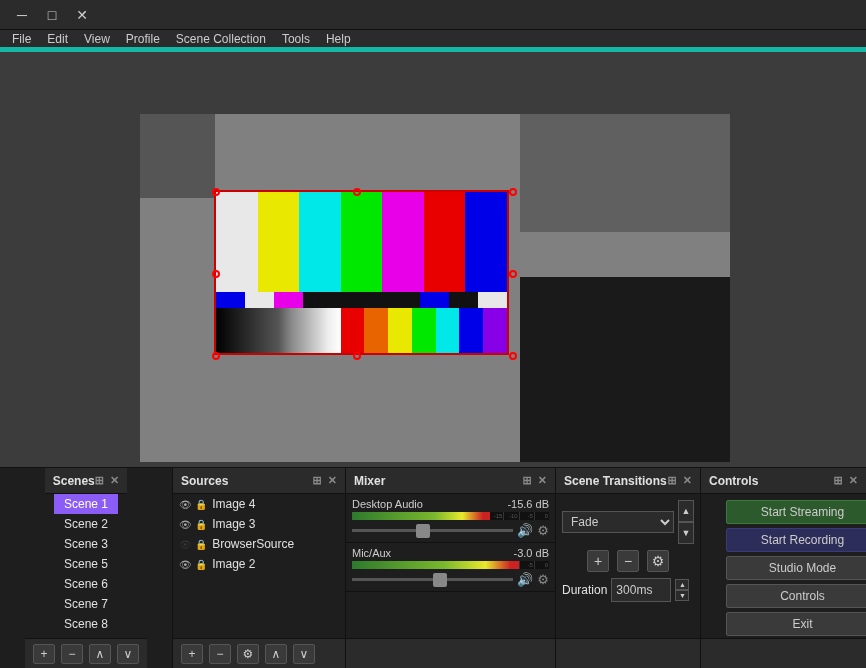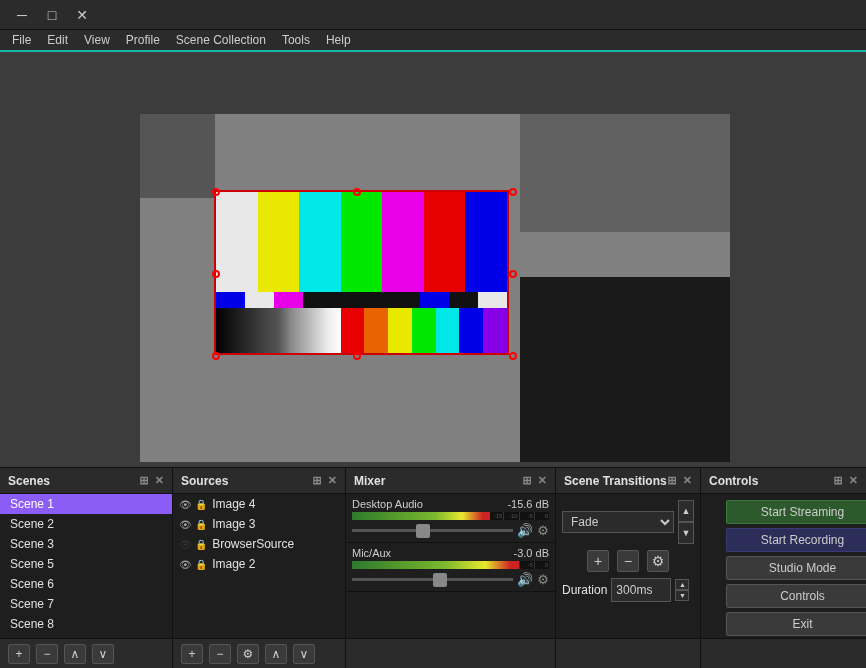--- a/index.html
+++ b/index.html
@@ -7,35 +7,35 @@
 
     
     #titlebar { height: 30px; background: #2b2b2b; display: flex; align-items: center; justify-content: space-between; padding: 0 8px; border-bottom: 1px solid #111; }
     #titlebar-left { display: flex; align-items: center; gap: 6px; }
     #titlebar-logo { width: 16px; height: 16px; background: #555; border-radius: 50%; display: flex; align-items: center; justify-content: center; font-size: 8px; }
     #titlebar-title { font-size: 12px; color: #ccc; }
     #titlebar-controls { display: flex; gap: 2px; }
     .title-btn { width: 28px; height: 20px; display: flex; align-items: center; justify-content: center; background: transparent; border: none; color: #ccc; font-size: 14px; cursor: pointer; }
 
     
-    #menubar { height: 22px; background: #2b2b2b; display: flex; align-items: center; padding: 0 4px; border-bottom: 2px solid #14b8a6; }
+    #menubar { height: 22px; background: #2b2b2b; display: flex; align-items: center; padding: 0 4px; border-bottom: 5px solid #14b8a6; }
     .menu-item { padding: 2px 8px; color: #ccc; font-size: 12px; cursor: pointer; }
 
     
     #preview { width: 866px; height: 415px; background: #3c3c3c; position: relative; overflow: hidden; }
 
     
     #colorbars { position: absolute; left: 214px; top: 138px; width: 295px; height: 165px; border: 2px solid red; }
     .bar { flex: 1; }
     .handle { position: absolute; width: 8px; height: 8px; background: transparent; border: 2px solid red; border-radius: 50%; }
 
     
     #panels { height: 201px; display: flex; border-top: 1px solid #111; }
     .panel { border-right: 1px solid #111; display: flex; flex-direction: column; }
-    #panel-scenes { width: 173px; }
+    #panel-scenes { width: 173px; align-items: center; }
     #panel-sources { width: 173px; }
     #panel-mixer { width: 210px; }
     #panel-transitions { width: 145px; }
     #panel-controls { flex: 1; }
 
     .panel-header { height: 26px; background: #2b2b2b; display: flex; align-items: center; justify-content: space-between; padding: 0 8px; border-bottom: 1px solid #111; font-size: 12px; font-weight: bold; }
     .panel-header-icons { display: flex; gap: 6px; }
     .panel-header-icon { color: #888; font-size: 11px; cursor: pointer; }
 
     .panel-content { flex: 1; overflow: hidden; background: #1e1e1e; }

